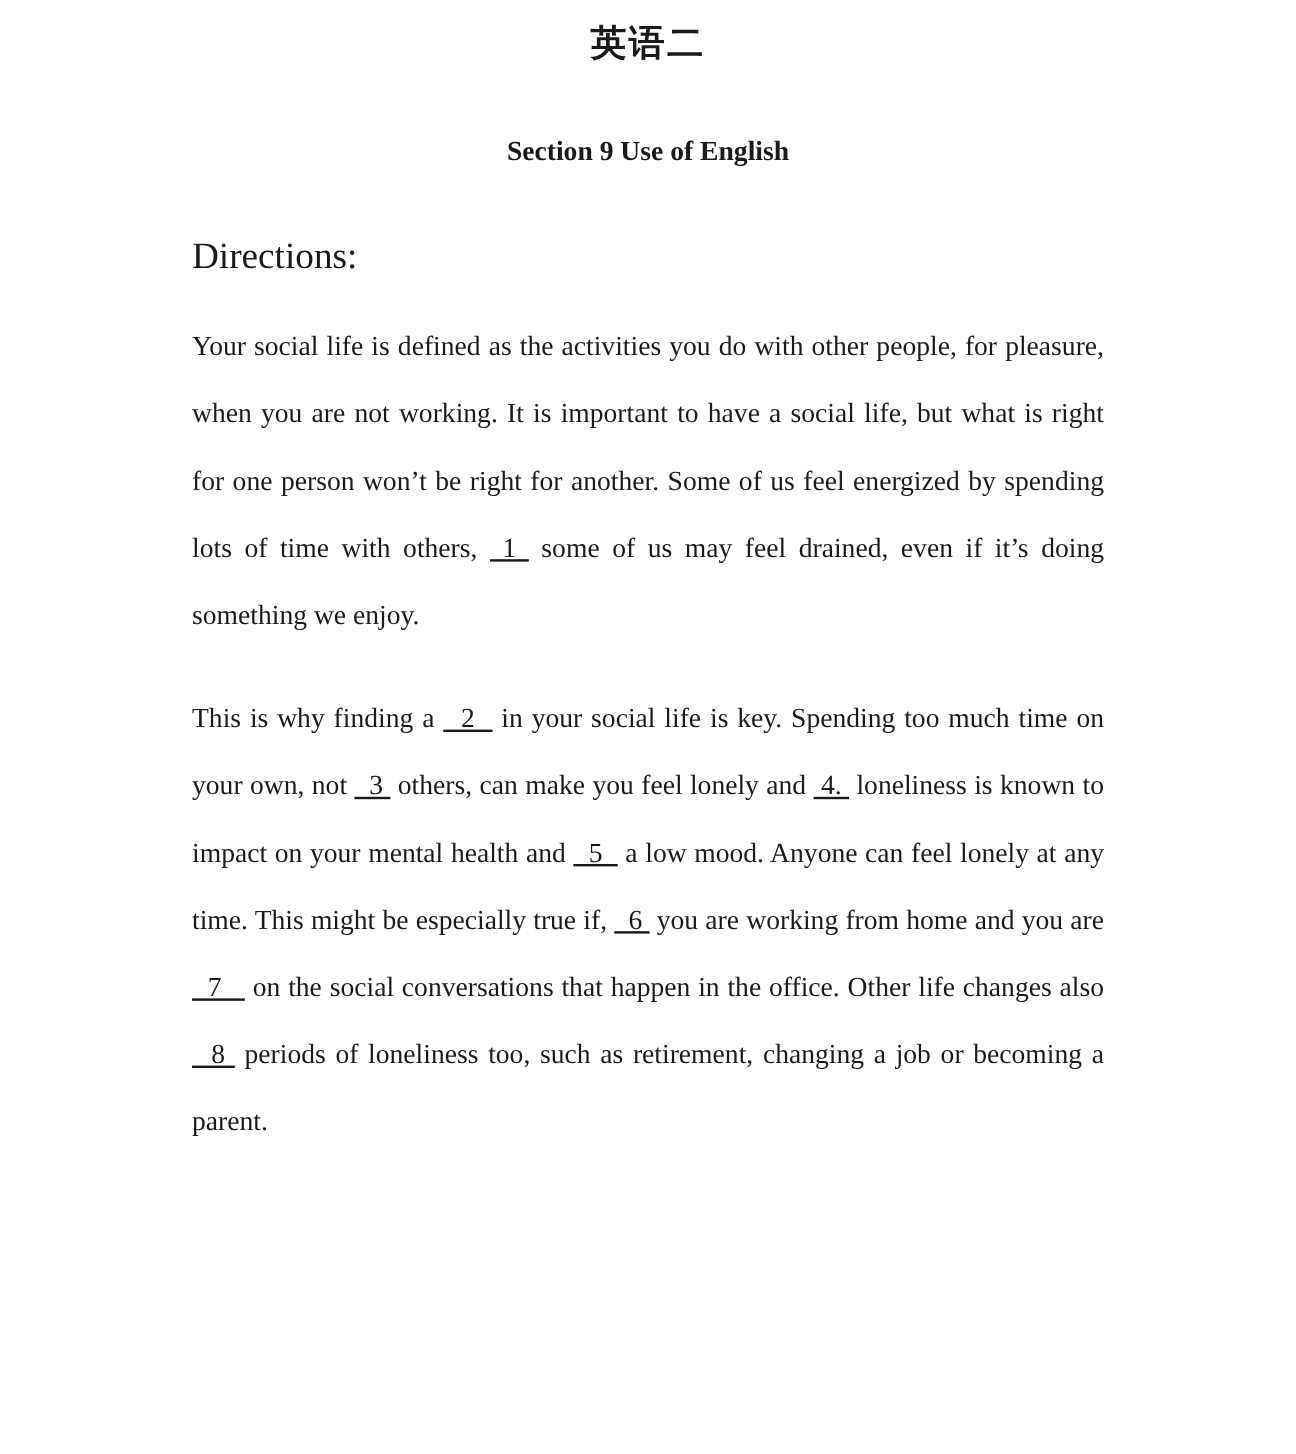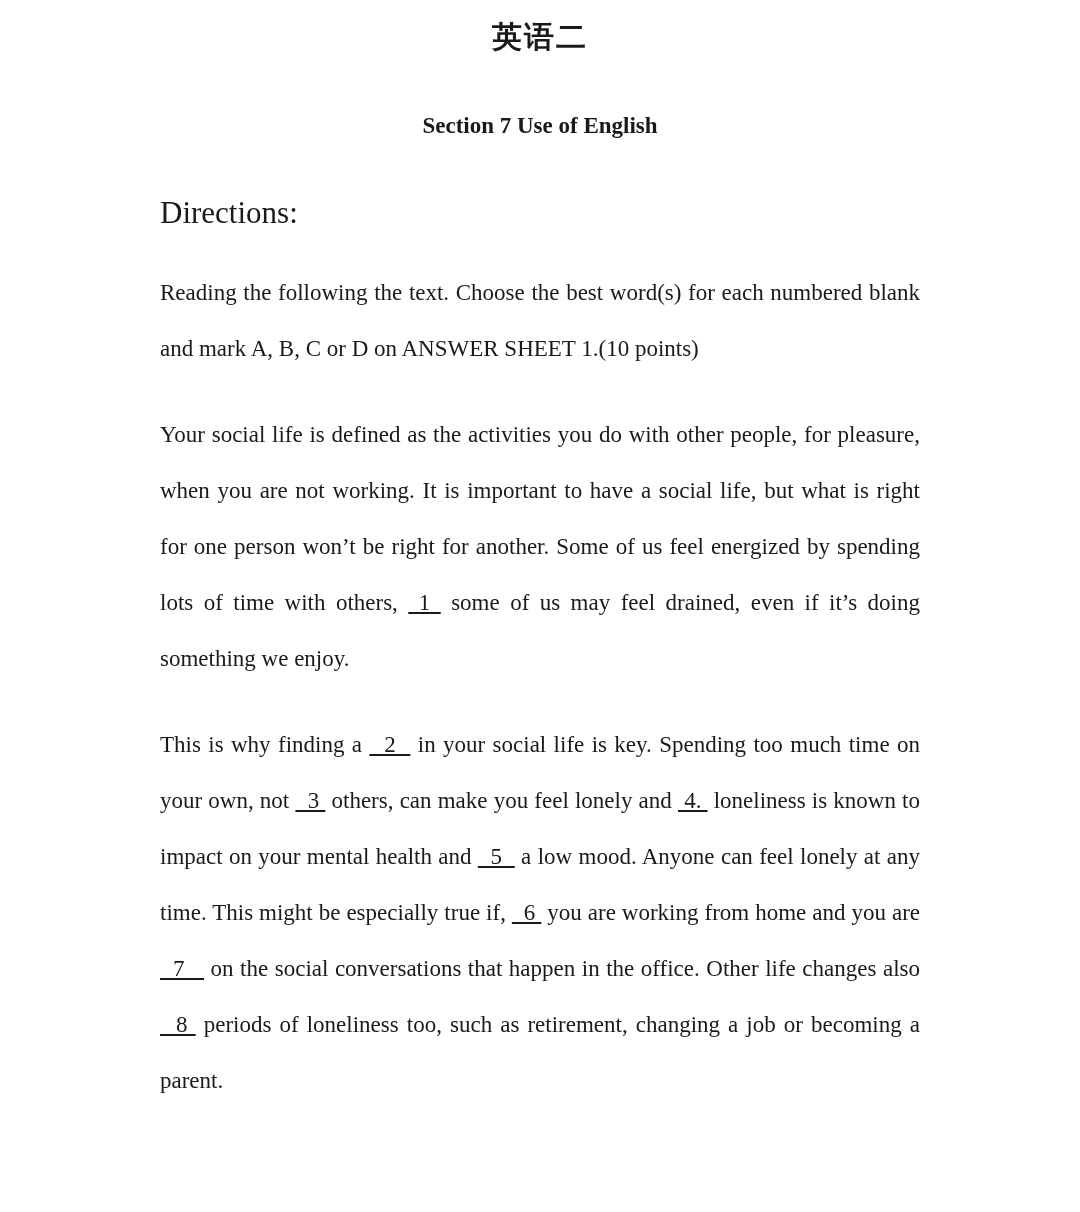--- a/index.html
+++ b/index.html
@@ -56,23 +56,22 @@
     white-space: pre;
   }
 </style>
 </head>
 <body>
 
 <div class="page">
 
   <h1 class="doc-title">英语二</h1>
 
-  <h2 class="section-heading">Section 7 Use of English</h2>
+  <h2 class="section-heading">Section 9 Use of English</h2>
 
   <div class="directions-label">Directions:</div>
 
-  <p class="body-para first-para">Reading the following the text. Choose the best word(s) for each numbered blank and mark A, B, C or D on ANSWER SHEET 1.(10 points)</p>
 
   <p class="body-para" id="para-1"><span>Your social life is defined as the activities you do with other people, for pleasure, when you are not working. It is important to have a social life, but what is right for one person won’t be right for another. Some of us feel energized by spending lots of time with others, </span><span class="blank"> 1 </span><span> some of us may feel drained, even if it’s doing something we enjoy.</span></p>
 
   <p class="body-para" id="para-2"><span>This is why finding a </span><span class="blank">  2  </span><span> in your social life is key. Spending too much time on your own, not </span><span class="blank">  3 </span><span> others, can make you feel lonely and </span><span class="blank"> 4. </span><span> loneliness is known to impact on your mental health and </span><span class="blank">  5  </span><span> a low mood. Anyone can feel lonely at any time. This might be especially true if, </span><span class="blank">  6 </span><span> you are working from home and you are </span><span class="blank">  7   </span><span> on the social conversations that happen in the office. Other life changes also </span><span class="blank">  8 </span><span> periods of loneliness too, such as retirement, changing a job or becoming a parent.</span></p>
 
 </div>
 
 </body></html>

